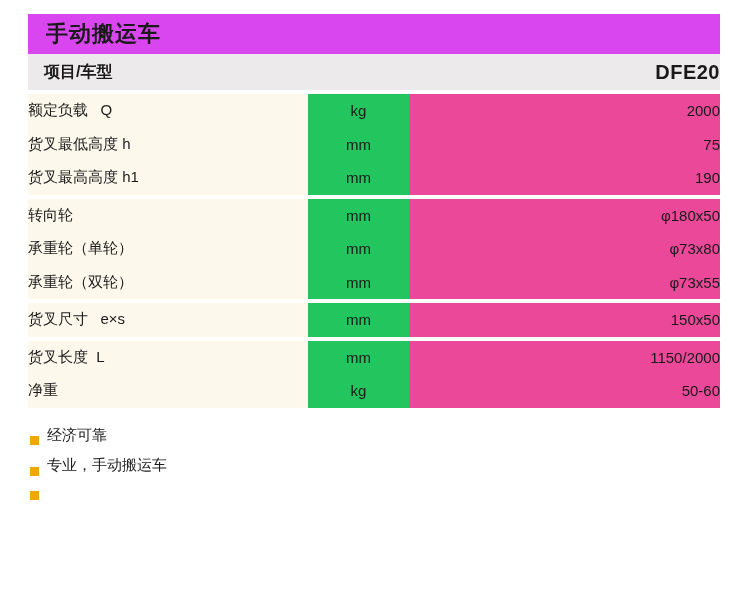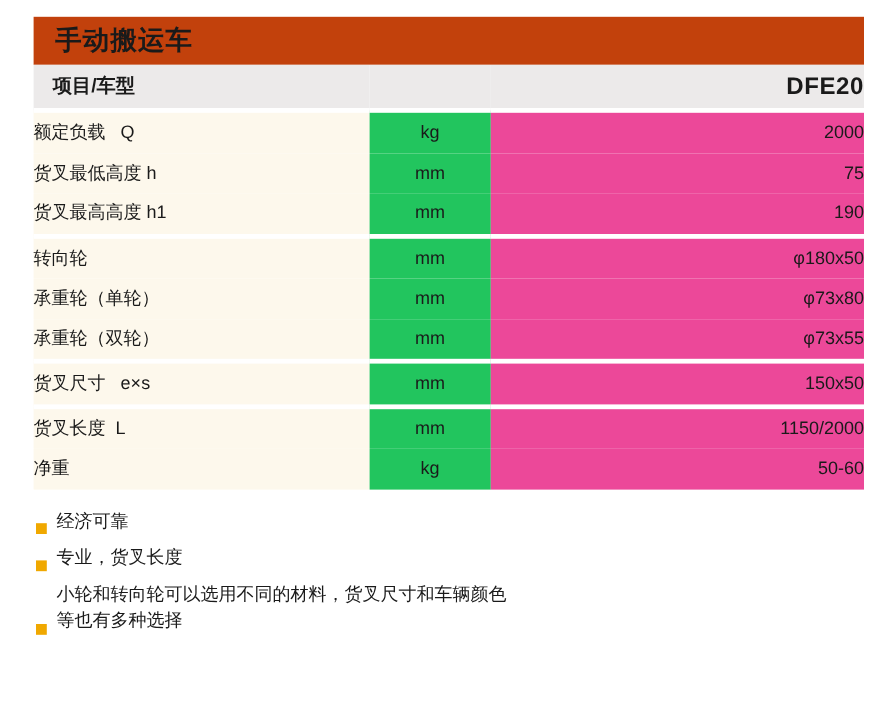--- a/index.html
+++ b/index.html
@@ -16,21 +16,21 @@
   }
   .page {
     position: relative;
     width: 738px;
     height: 590px;
     box-sizing: border-box;
     padding: 14px 18px 0 28px;
   }
   
   .title-bar {
-    background: #c2410c;
+    background: #d946ef;
     height: 40px;
     display: flex;
     align-items: center;
     padding-left: 18px;
     box-sizing: border-box;
   }
   .title-bar .title-text {
     font-size: 22px;
     font-weight: bold;
     color: #1a1a1a;
@@ -185,22 +185,20 @@
     </tbody>
   </table>
 
   <div class="bullets">
     <div class="bullet-row">
       <span class="bullet-mark"></span>
       <span class="bullet-text">经济可靠</span>
     </div>
     <div class="bullet-row">
       <span class="bullet-mark"></span>
-      <span class="bullet-text">专业，货叉长度</span>
+      <span class="bullet-text">专业，手动搬运车</span>
     </div>
     <div class="bullet-row">
       <span class="bullet-mark"></span>
-      <span class="bullet-text">小轮和转向轮可以选用不同的材料，货叉尺寸和车辆颜色
-等也有多种选择</span>
     </div>
   </div>
 
 </div>
 
 </body></html>

